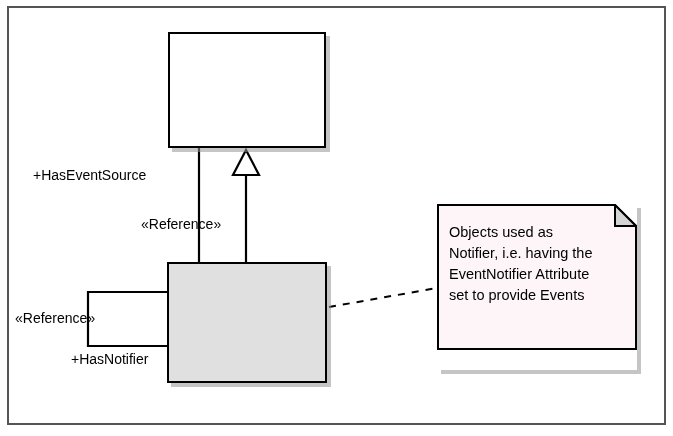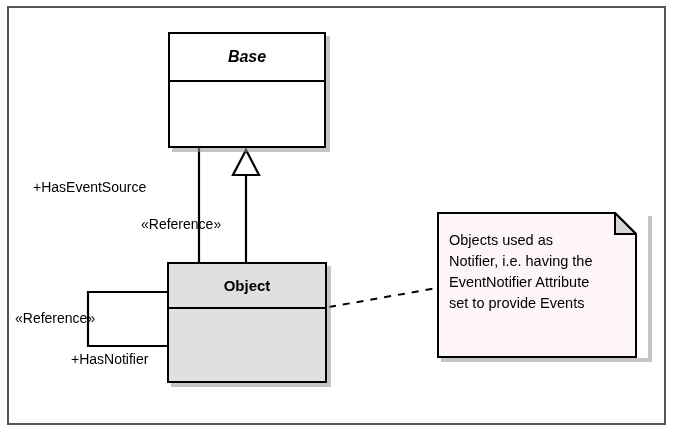--- a/index.html
+++ b/index.html
@@ -92,25 +92,24 @@
   }
   #object-class .body-cell {
     height: 72px;
     background: #e0e0e0;
   }
 
   
   #note {
     position: absolute;
     left: 437px;
-    top: 212px;
+    top: 204px;
     width: 200px;
-    height: 146px;
+    height: 166px;
     box-shadow: 4px 4px 0 rgba(150,150,150,0.55);
-    padding-left: 11px;
   }
   #note .note-shape {
     position: absolute;
     left: 0; top: 0;
     width: 200px;
     height: 146px;
   }
   #note .note-text {
     position: absolute;
     left: 12px;
@@ -122,21 +121,21 @@
     white-space: pre-line;
   }
 
   
   .edge-label {
     position: absolute;
     font-size: 14px;
     color: #000000;
     white-space: nowrap;
   }
-  #label-has-event-source { left: 33px; top: 179px; }
+  #label-has-event-source { left: 33px; top: 167px; }
   #label-ref-upper       { left: 141px; top: 216px; }
   #label-ref-lower       { left: 15px;  top: 310px; }
   #label-has-notifier    { left: 71px;  top: 351px; }
 </style>
 </head>
 <body>
 
 <div id="canvas">
 
   <div class="frame"></div>
@@ -147,26 +146,24 @@
 
     <line x1="246" y1="262" x2="246" y2="172" stroke="#000000" stroke-width="2.2"></line>
     <polygon points="246,150 233,175 259,175" fill="#ffffff" stroke="#000000" stroke-width="2.2" stroke-linejoin="miter"></polygon>
 
     <polyline points="167,292 88,292 88,346 167,346" fill="none" stroke="#000000" stroke-width="2.2"></polyline>
 
     <line x1="329" y1="307" x2="437" y2="288" stroke="#000000" stroke-width="2" stroke-dasharray="7 7" stroke-linecap="butt"></line>
   </svg>
 
   <div class="uml-class" id="base-class">
-    <div class="title-cell">Base</div>
     <div class="body-cell"></div>
   </div>
 
   <div class="uml-class" id="object-class">
-    <div class="title-cell">Object</div>
     <div class="body-cell"></div>
   </div>
 
   <div id="note">
     <svg class="note-shape" viewBox="0 0 200 146" width="200" height="146">
       <path d="M1,1 L178,1 L199,22 L199,145 L1,145 Z" fill="#fdf5f8" stroke="#000000" stroke-width="2"></path>
       <path d="M178,1 L178,22 L199,22 Z" fill="#d4d4d4" stroke="#000000" stroke-width="2"></path>
     </svg>
     <div class="note-text">Objects used as
 Notifier, i.e. having the

